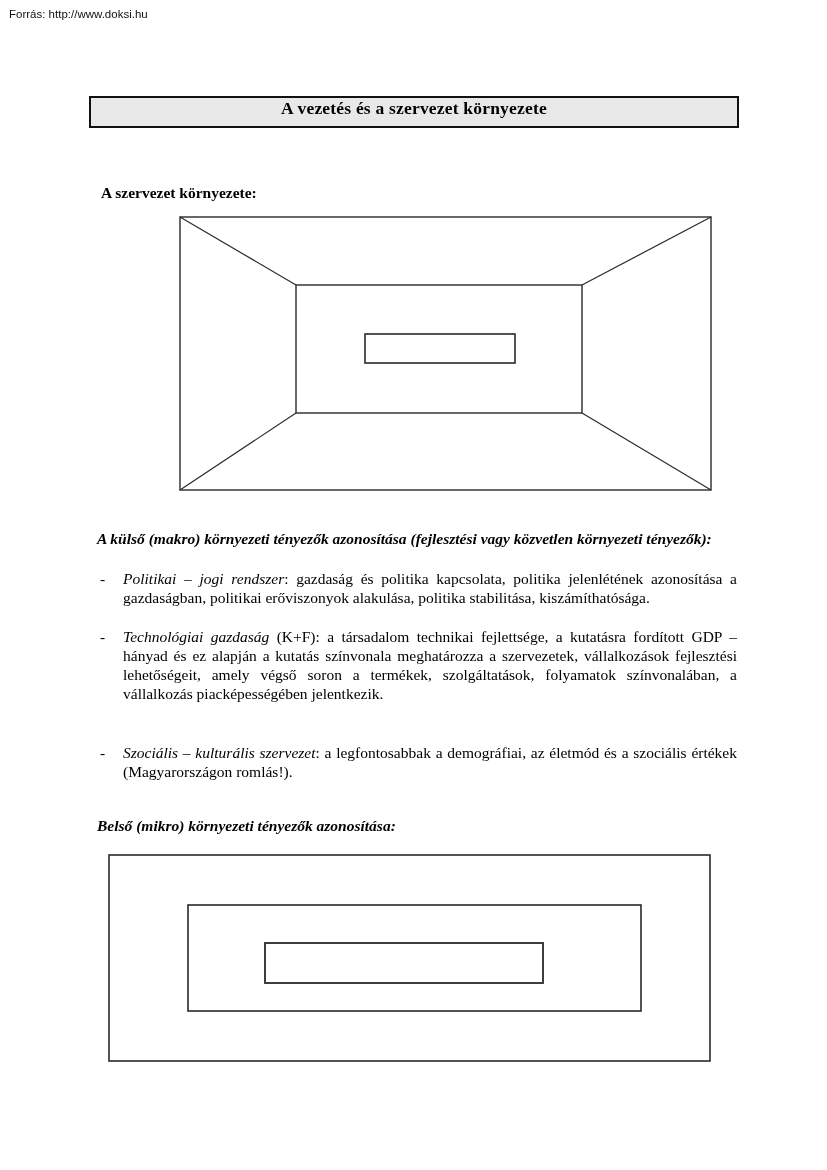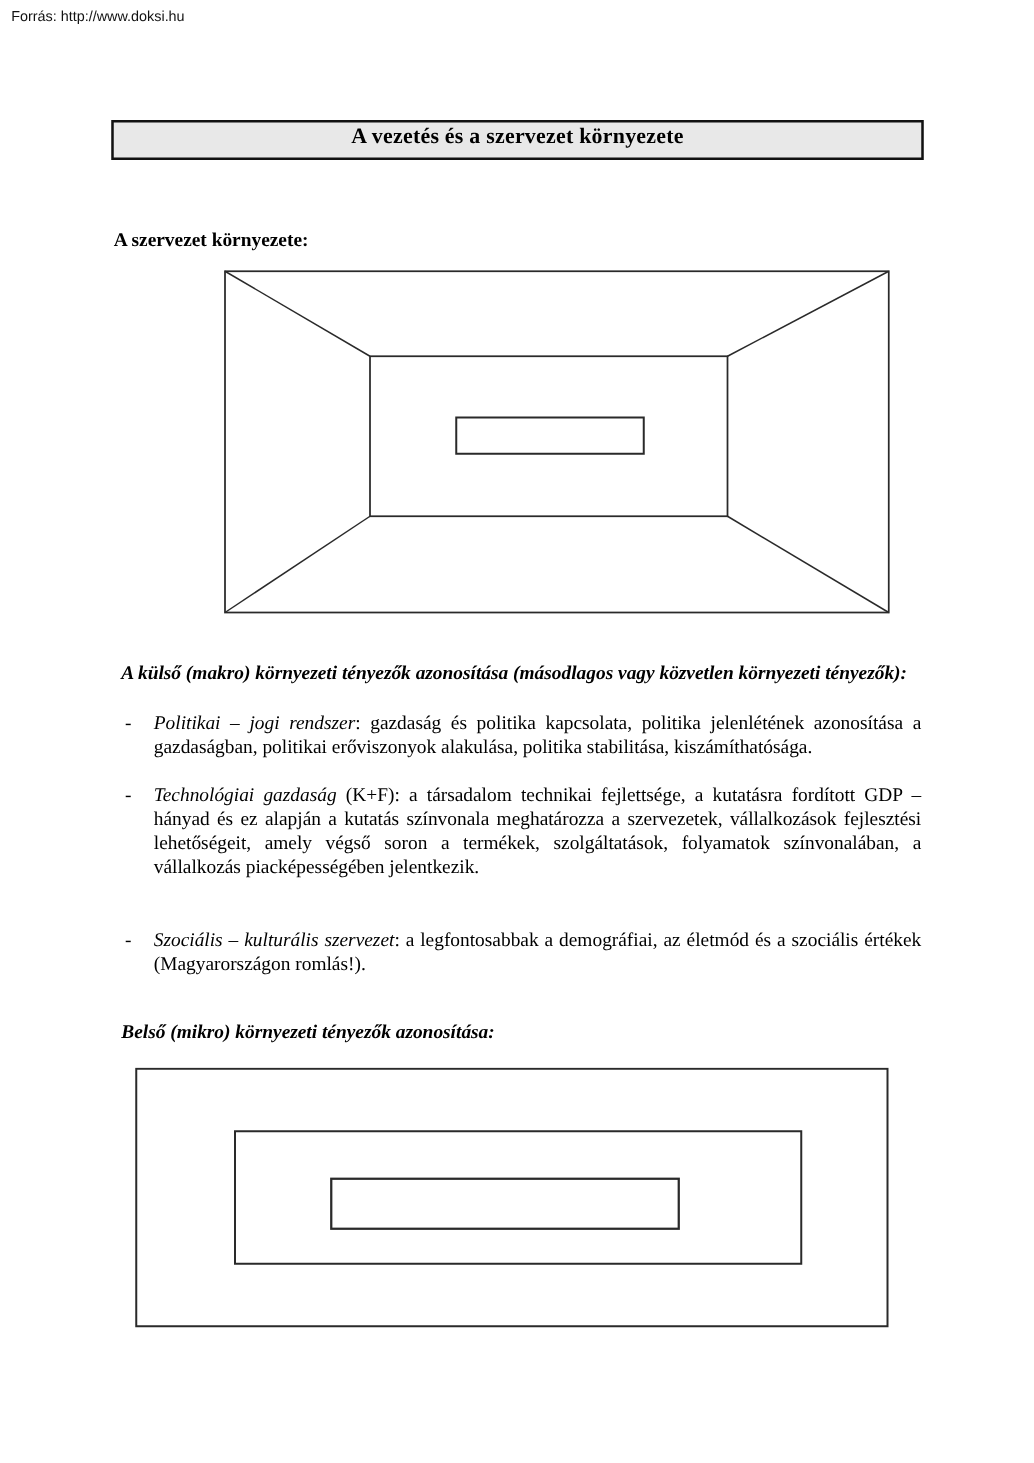--- a/index.html
+++ b/index.html
@@ -37,21 +37,21 @@
     align-items: flex-start;
     justify-content: center;
   }
   .title-box span {
     font-size: 17.5px;
     font-weight: bold;
     letter-spacing: 0.2px;
   }
   .section-heading {
     position: absolute;
-    left: 91px;
+    left: 101px;
     top: 184px;
     font-size: 15.5px;
     font-weight: bold;
   }
   .diagram {
     position: absolute;
     display: block;
   }
   .diagram-1 { left: 179px; top: 216px; }
   .diagram-2 { left: 108px; top: 854px; }
@@ -100,21 +100,21 @@
   <svg class="diagram diagram-1" width="534" height="276" viewBox="0 0 534 276">
     <rect x="1" y="1" width="531" height="273" fill="none" stroke="#2a2a2a" stroke-width="1.4"></rect>
     <line x1="1" y1="1" x2="117" y2="69" stroke="#2a2a2a" stroke-width="1.2"></line>
     <line x1="532" y1="1" x2="403" y2="69" stroke="#2a2a2a" stroke-width="1.2"></line>
     <line x1="1" y1="274" x2="117" y2="197" stroke="#2a2a2a" stroke-width="1.2"></line>
     <line x1="532" y1="274" x2="403" y2="197" stroke="#2a2a2a" stroke-width="1.2"></line>
     <rect x="117" y="69" width="286" height="128" fill="none" stroke="#2a2a2a" stroke-width="1.4"></rect>
     <rect x="186" y="118" width="150" height="29" fill="none" stroke="#2a2a2a" stroke-width="1.6"></rect>
   </svg>
 
-  <div class="body-text bold-italic macro-heading">A külső (makro) környezeti tényezők azonosítása (másodlagos vagy közvetlen környezeti tényezők):</div>
+  <div class="body-text bold-italic macro-heading">A külső (makro) környezeti tényezők azonosítása (fejlesztési vagy közvetlen környezeti tényezők):</div>
 
   <div class="body-text bullet bullet-1">
     <span class="marker">-</span>
     <span class="lead-italic">Politikai – jogi rendszer</span><span>: gazdaság és politika kapcsolata, politika jelenlétének azonosítása a gazdaságban, politikai erőviszonyok alakulása, politika stabilitása, kiszámíthatósága.</span>
   </div>
 
   <div class="body-text bullet bullet-2">
     <span class="marker">-</span>
     <span class="lead-italic">Technológiai gazdaság</span><span> (K+F): a társadalom technikai fejlettsége, a kutatásra fordított GDP – hányad és ez alapján a kutatás színvonala meghatározza a szervezetek, vállalkozások fejlesztési lehetőségeit, amely végső soron a termékek, szolgáltatások, folyamatok színvonalában, a vállalkozás piacképességében jelentkezik.</span>
   </div>

